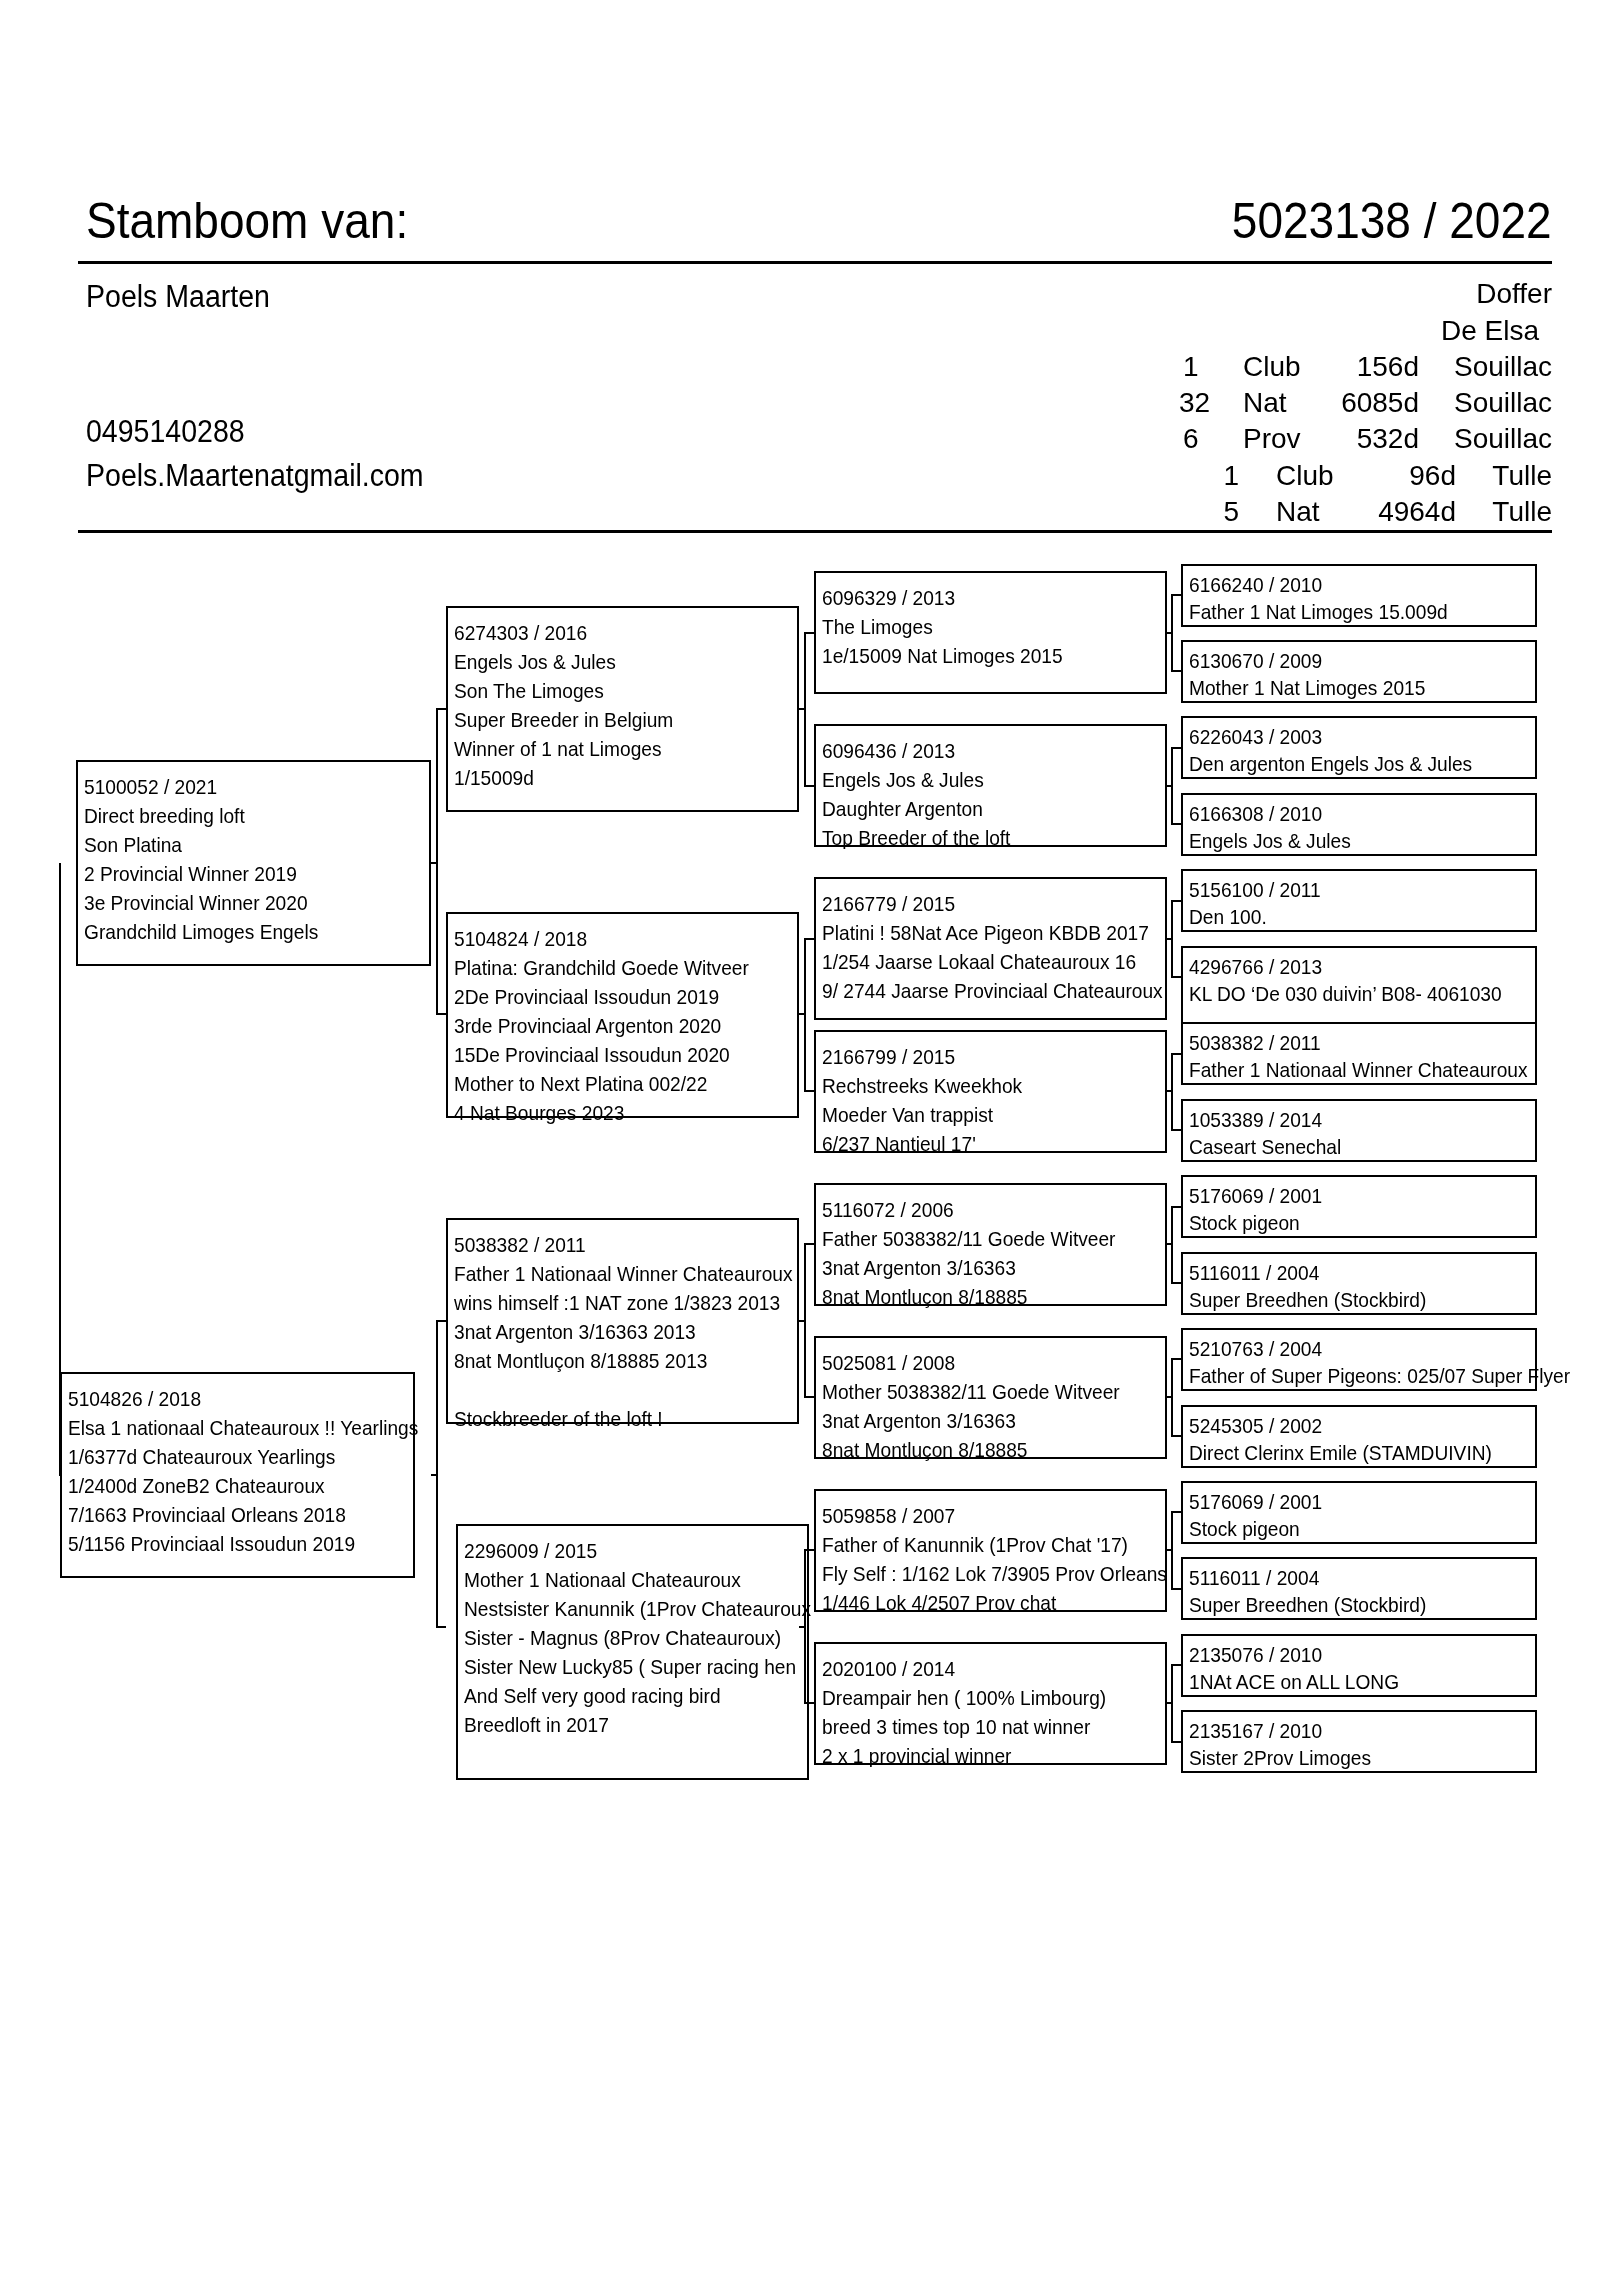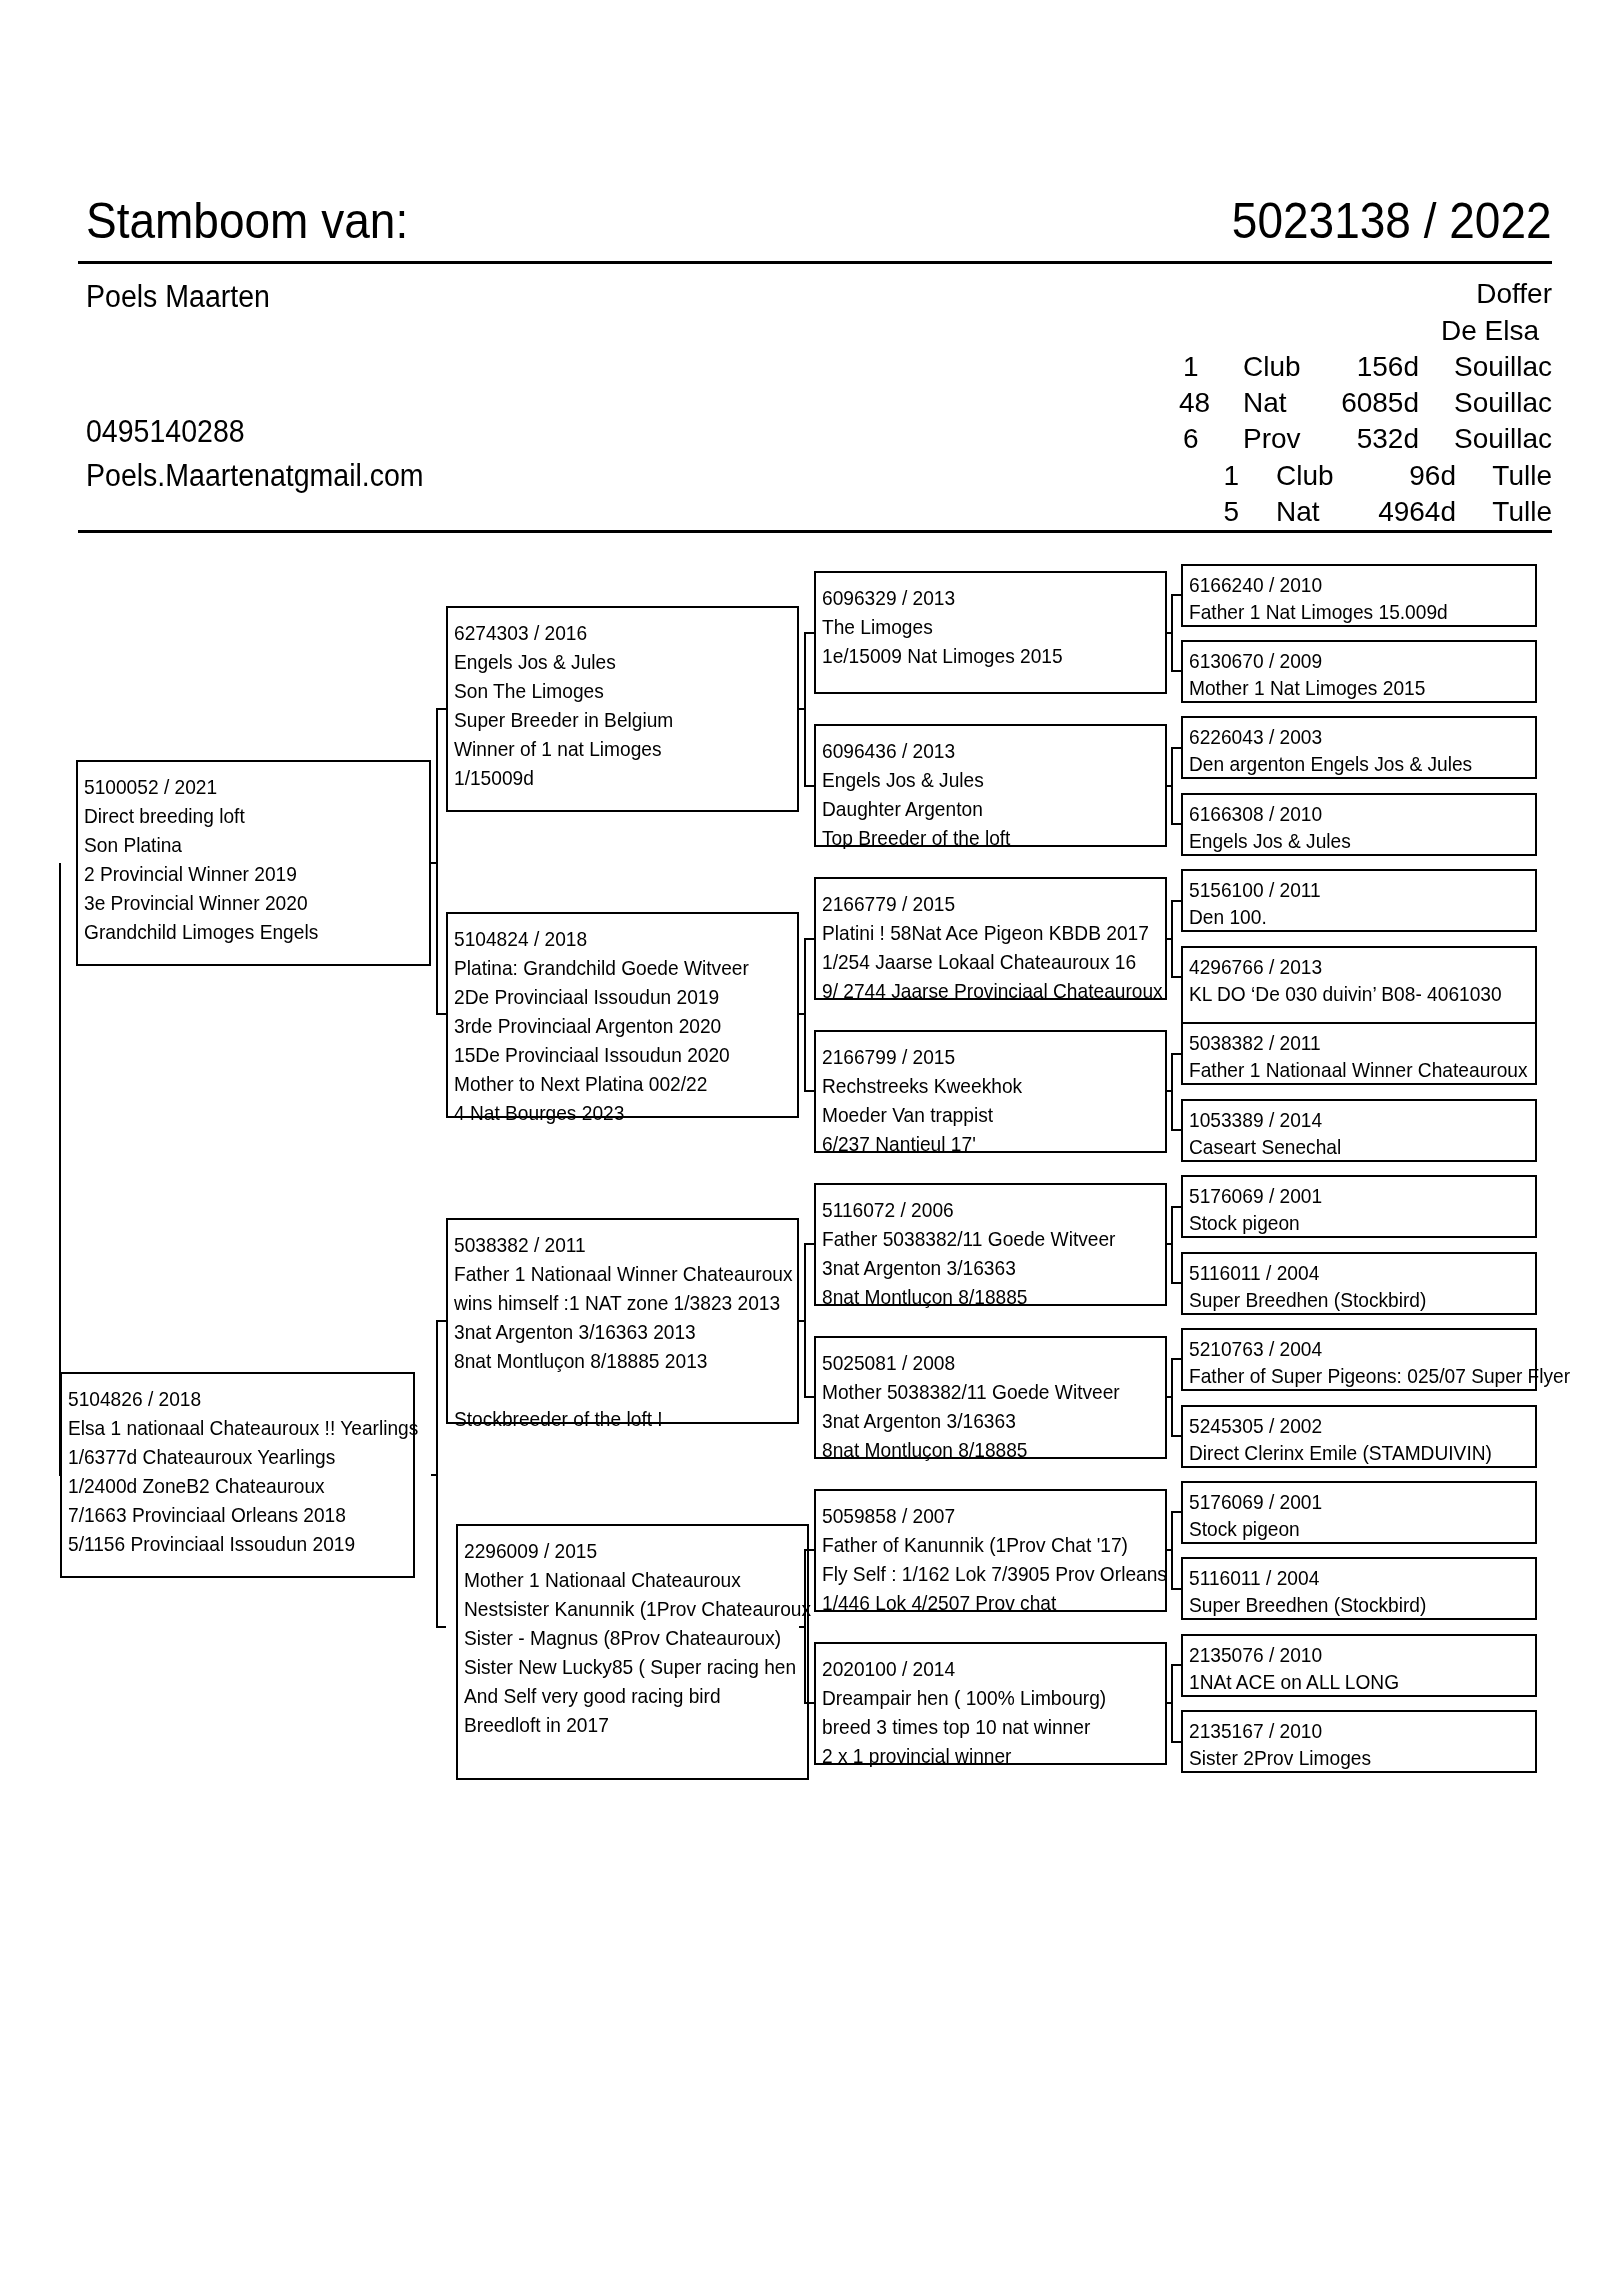--- a/index.html
+++ b/index.html
@@ -35,21 +35,21 @@
 <div class="info-right" style="top:313px; right:82px;">De Elsa</div>
 
 <div id="results">
     <div class="result-row" style="top: 349px; left: 0px; width: 1621px; height: 36px;">
       <span style="left: 1183px;">1</span>
       <span style="left: 1243px;">Club</span>
       <span style="right: 202px;">156d</span>
       <span style="left: 1454px;">Souillac</span>
     </div>
     <div class="result-row" style="top: 385px; left: 0px; width: 1621px; height: 36px;">
-      <span style="left: 1179px;">48</span>
+      <span style="left: 1179px;">32</span>
       <span style="left: 1243px;">Nat</span>
       <span style="right: 202px;">6085d</span>
       <span style="left: 1454px;">Souillac</span>
     </div>
     <div class="result-row" style="top: 421px; left: 0px; width: 1621px; height: 36px;">
       <span style="left: 1183px;">6</span>
       <span style="left: 1243px;">Prov</span>
       <span style="right: 202px;">532d</span>
       <span style="left: 1454px;">Souillac</span>
     </div>
@@ -141,21 +141,21 @@
       </div>
     </div>
     <div class="box g3" style="left: 814px; top: 724px; width: 353px; height: 123px;">
       <div class="lines">
         <span class="ln">6096436 / 2013</span>
         <span class="ln">Engels Jos &amp; Jules</span>
         <span class="ln">Daughter Argenton</span>
         <span class="ln">Top Breeder of the loft</span>
       </div>
     </div>
-    <div class="box g3" style="left: 814px; top: 877px; width: 353px; height: 123px; padding-left: 27px;">
+    <div class="box g3" style="left: 814px; top: 877px; width: 353px; height: 143px; padding-left: 27px;">
       <div class="lines">
         <span class="ln">2166779 / 2015</span>
         <span class="ln">Platini ! 58Nat Ace Pigeon KBDB 2017</span>
         <span class="ln">1/254 Jaarse Lokaal Chateauroux 16</span>
         <span class="ln">9/ 2744 Jaarse Provinciaal  Chateauroux</span>
       </div>
     </div>
     <div class="box g3" style="left: 814px; top: 1030px; width: 353px; height: 123px;">
       <div class="lines">
         <span class="ln">2166799 / 2015</span>

